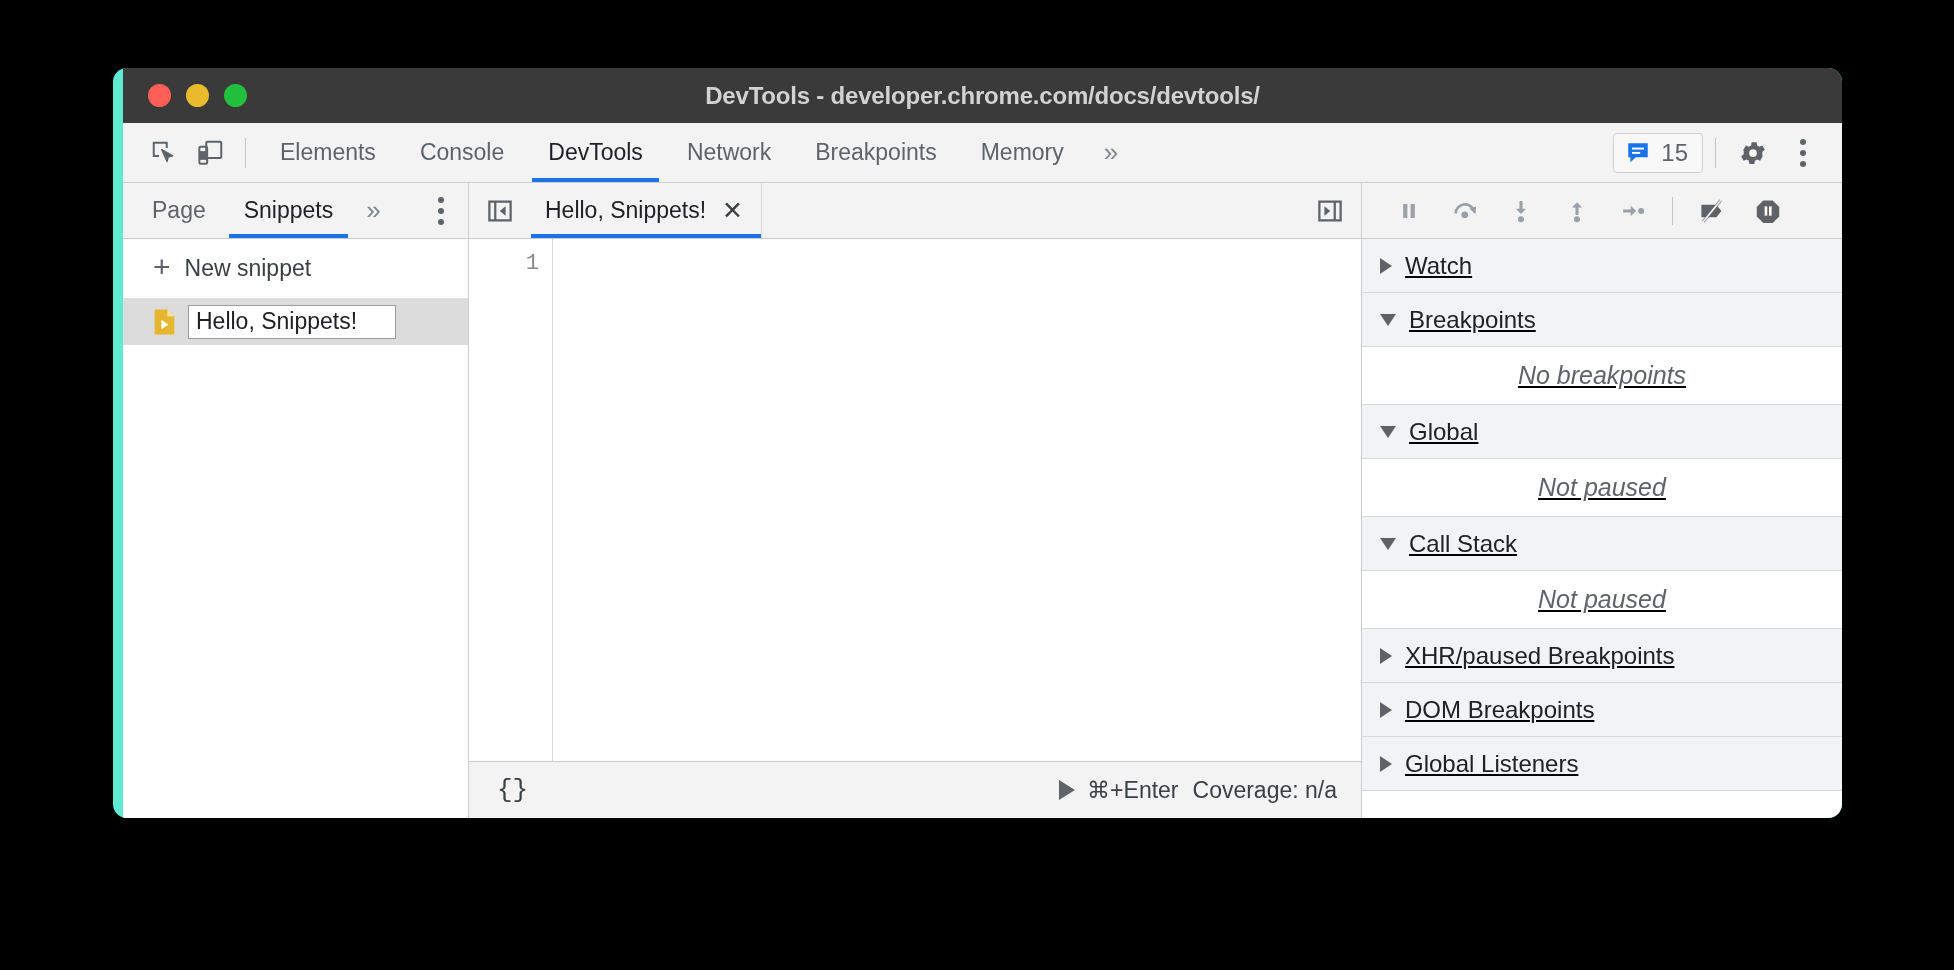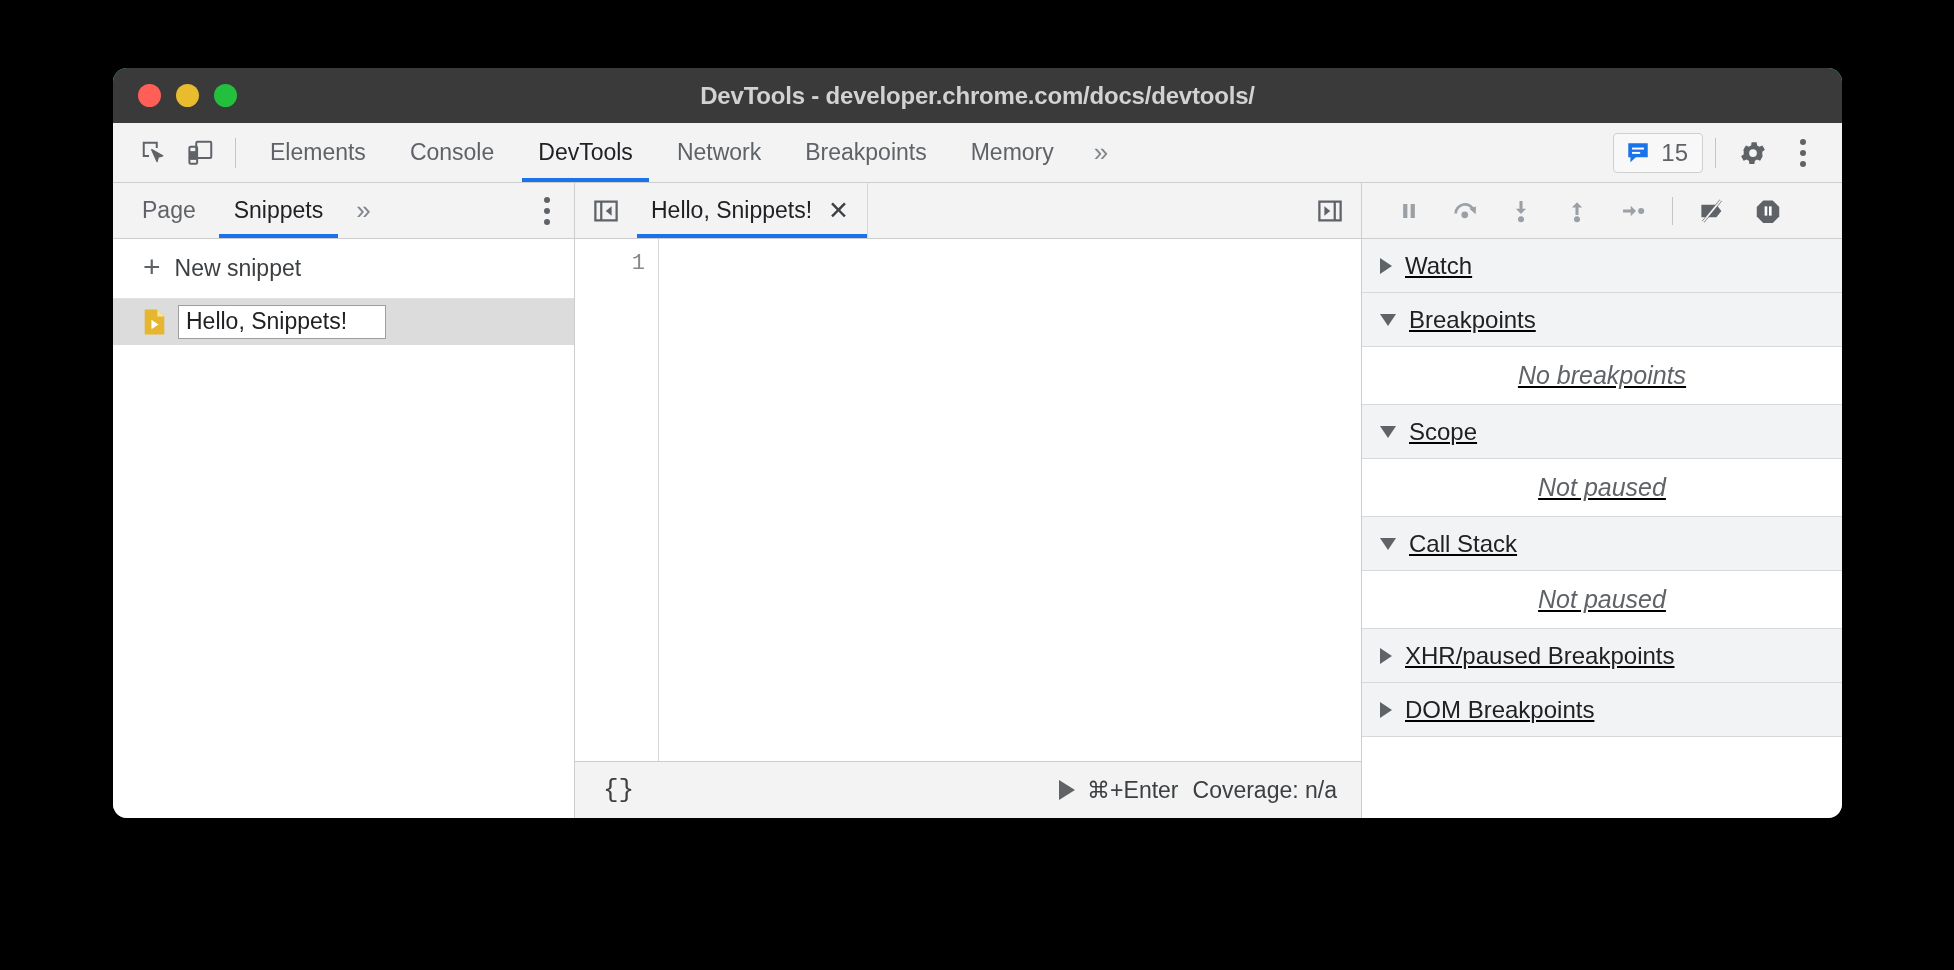--- a/index.html
+++ b/index.html
@@ -12,20 +12,21 @@
 
   
   #window {
     position: absolute;
     left: 113px; top: 68px;
     width: 1729px; height: 750px;
     border-radius: 14px;
     background: #5eead4;
     overflow: hidden;
     box-shadow: 0 0 0 0 rgba(0,0,0,0);
+    padding-left: 10px;
   }
 
   
   #titlebar {
     position: relative;
     height: 55px;
     background: #3a3a3a;
     display: flex;
     align-items: center;
   }
@@ -107,21 +108,21 @@
     cursor: pointer;
   }
   .kebab-dots { display: flex; flex-direction: column; gap: 5px; }
   .kebab-dots i { width: 6px; height: 6px; border-radius: 50%; background: #5f6368; display: block; }
 
   
   #panes { display: flex; height: 635px; }
 
   
   #navigator {
-    width: 462px;
+    width: 346px;
     border-right: 1px solid #cdcdcd;
     background: #fff;
     display: flex; flex-direction: column;
   }
   #nav-tabbar {
     height: 56px;
     background: #f3f3f3;
     border-bottom: 1px solid #cdcdcd;
     display: flex; align-items: stretch;
     padding-left: 10px;
@@ -526,37 +527,41 @@
         </div>
 
         <div class="dsection-head">
           <span class="tri open"></span>
           <span>Breakpoints</span>
         </div>
         <div class="dsection-body">No breakpoints</div>
 
         <div class="dsection-head">
           <span class="tri open"></span>
-          <span>Scope</span>
+          <span>Global</span>
         </div>
         <div class="dsection-body">Not paused</div>
 
         <div class="dsection-head">
           <span class="tri open"></span>
           <span>Call Stack</span>
         </div>
         <div class="dsection-body">Not paused</div>
 
         <div class="dsection-head">
           <span class="tri"></span>
           <span>XHR/paused Breakpoints</span>
         </div>
 
         <div class="dsection-head">
           <span class="tri"></span>
           <span>DOM Breakpoints</span>
         </div>
 
+        <div class="dsection-head">
+          <span class="tri"></span>
+          <span>Global Listeners</span>
+        </div>
       </div>
     </div>
 
   </div>
 </div>
 
 </body></html>

